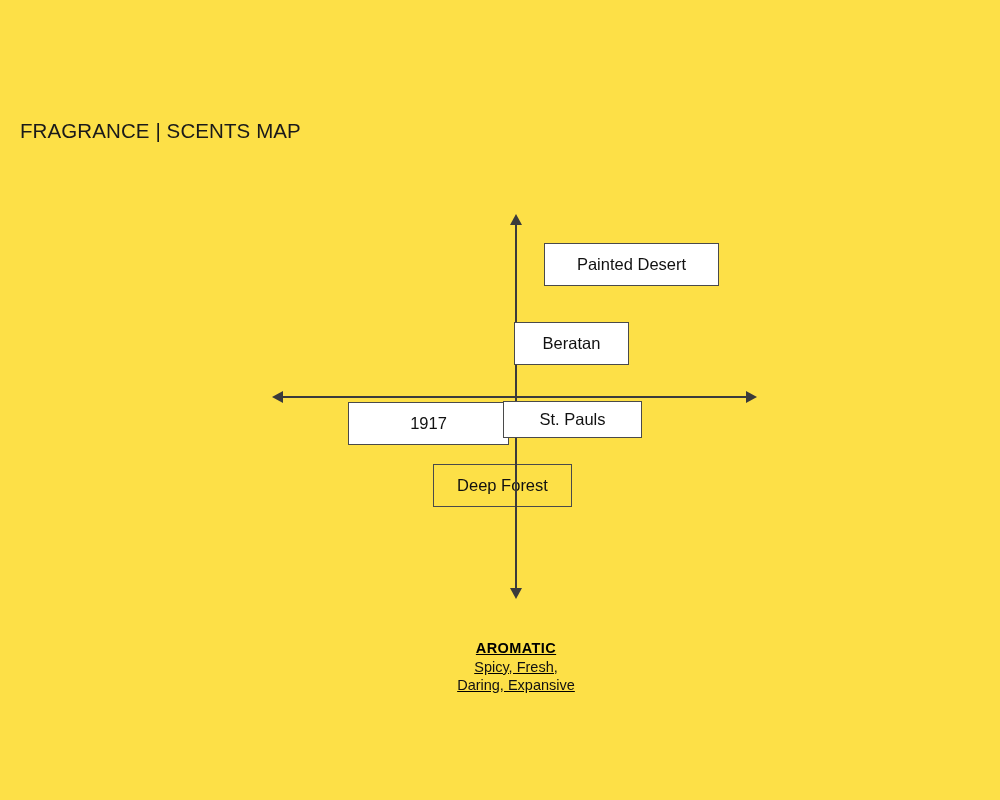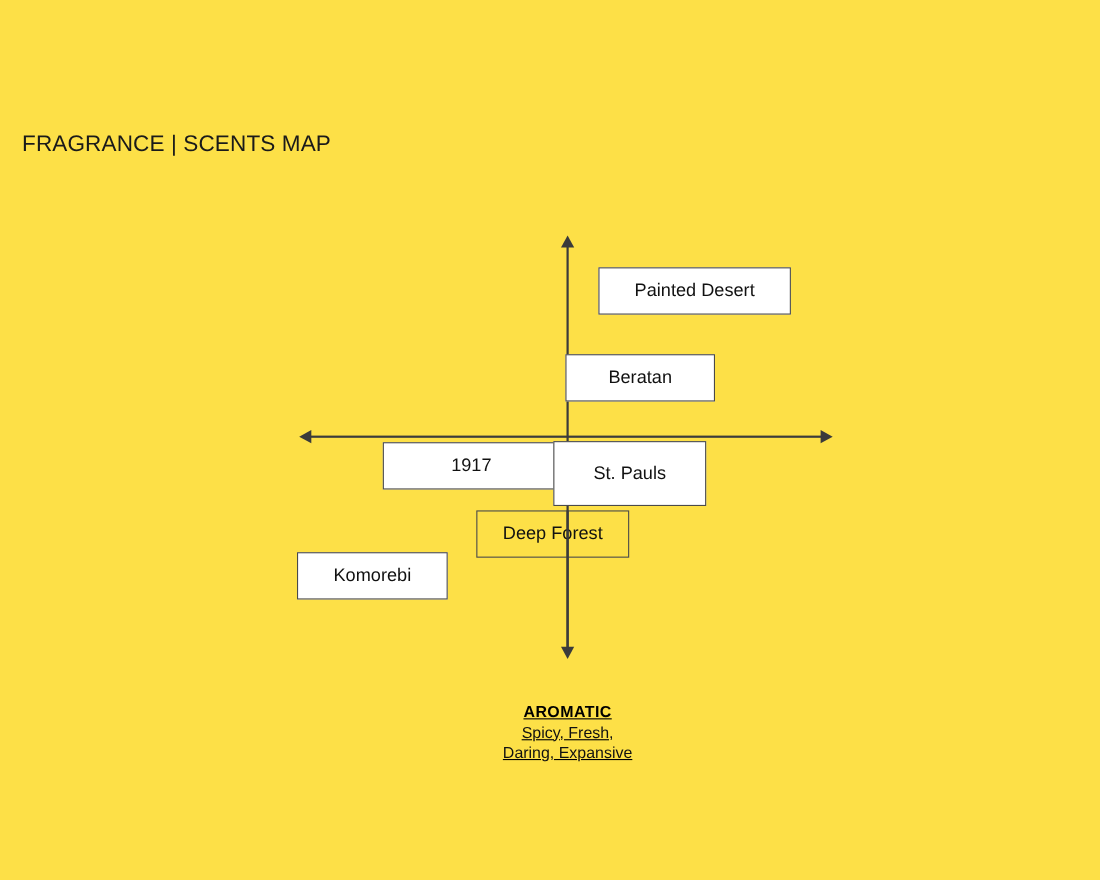--- a/index.html
+++ b/index.html
@@ -116,23 +116,23 @@
     display: flex;
     align-items: center;
     justify-content: center;
     font-size: 16.5px;
     font-weight: 400;
     color: #111;
     box-sizing: border-box;
     white-space: nowrap;
   }
   #box-painted-desert { left: 544px; top: 243px; width: 175px; height: 43px; z-index: 5; }
-  #box-beratan        { left: 514px; top: 322px; width: 136px; height: 43px; z-index: 5; }
+  #box-beratan        { left: 514px; top: 322px; width: 115px; height: 43px; z-index: 5; }
   #box-1917           { left: 348px; top: 402px; width: 161px; height: 43px; z-index: 5; }
-  #box-st-pauls       { left: 503px; top: 401px; width: 139px; height: 59px; z-index: 5; }
+  #box-st-pauls       { left: 503px; top: 401px; width: 139px; height: 37px; z-index: 5; }
   #box-deep-forest    { left: 433px; top: 464px; width: 139px; height: 43px; z-index: 4; background: transparent; }
   #box-komorebi       { left: 270px; top: 502px; width: 137px; height: 43px; z-index: 5; }
 
   
   .axis-overlay {
     position: absolute;
     background: #3b3b3b;
     z-index: 6;
   }
   #vaxis-over-deepforest {
@@ -169,17 +169,16 @@
   <div class="scent-box" id="box-painted-desert">Painted Desert</div>
 
   <div class="scent-box" id="box-beratan">Beratan</div>
 
   <div class="scent-box" id="box-1917">1917</div>
 
   <div class="scent-box" id="box-st-pauls">St. Pauls</div>
 
   <div class="scent-box" id="box-deep-forest">Deep Forest</div>
 
-  <div class="scent-box" id="box-komorebi">Komorebi</div>
 
   <div class="axis-overlay" id="vaxis-over-deepforest"></div>
 
 </div>
 
 </body></html>

